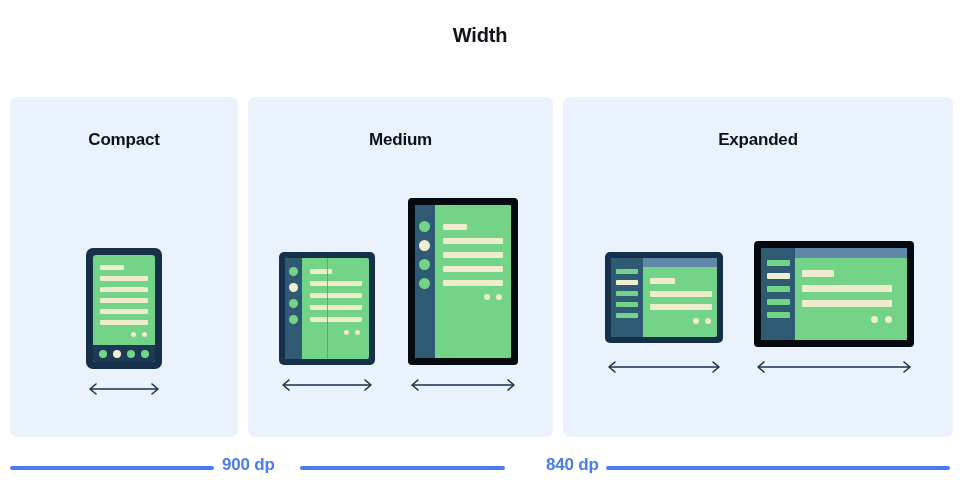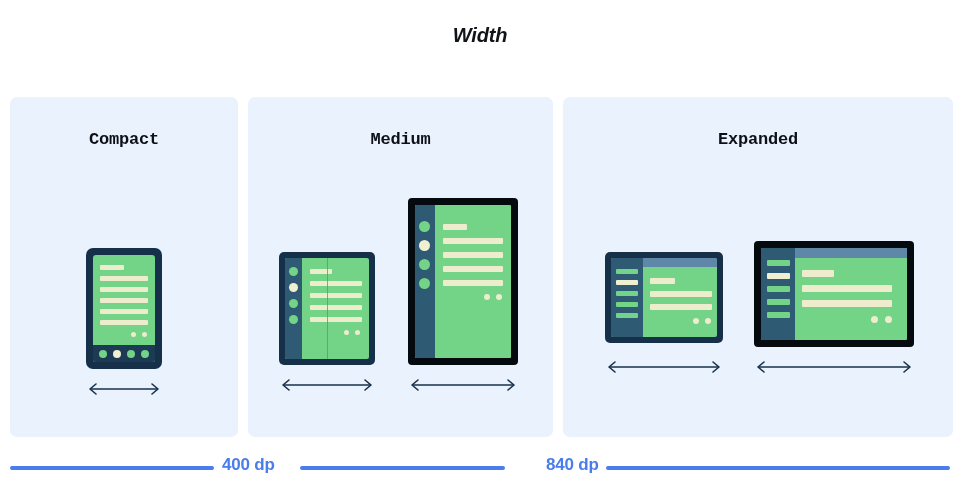--- a/index.html
+++ b/index.html
@@ -14,21 +14,20 @@
     font-family: "Liberation Sans", sans-serif;
     overflow: hidden;
   }
 
   
   #header {
     position: absolute;
     left: 0; top: 0;
     width: 960px;
     text-align: center;
-    font-style: italic;
   }
   #title {
     margin: 0;
     padding-top: 24px;
     font-size: 20px;
     font-weight: 700;
     color: #101418;
     letter-spacing: -0.2px;
   }
   #subtitle {
@@ -39,21 +38,20 @@
     color: #9aa0a6;
     letter-spacing: -0.1px;
   }
 
   
   #panels {
     position: absolute;
     left: 0; top: 97px;
     width: 960px;
     height: 304px;
-    font-family: Liberation Mono, monospace;
   }
   .panel {
     position: absolute;
     top: 0;
     height: 340px;
     background: #eaf2fd;
     border-radius: 7px;
   }
   #panel-compact  { left: 10px;  width: 228px; }
   #panel-medium   { left: 248px; width: 305px; }
@@ -311,17 +309,17 @@
         <line x1="4" y1="8" x2="106" y2="8" stroke="#17304a" stroke-width="1.6"></line>
         <polyline points="10,3 4,8 10,13" fill="none" stroke="#17304a" stroke-width="1.6" stroke-linecap="round" stroke-linejoin="round"></polyline>
         <polyline points="100,3 106,8 100,13" fill="none" stroke="#17304a" stroke-width="1.6" stroke-linecap="round" stroke-linejoin="round"></polyline>
       </svg>
     </div>
   </div>
 </div>
 
 <div id="measures">
   <div class="mline" style="left:10px; width:204px;"></div>
-  <div class="mlabel" style="left:222px;">400 dp</div>
+  <div class="mlabel" style="left:222px;">900 dp</div>
   <div class="mline" style="left:300px; width:205px;"></div>
   <div class="mlabel" style="left:530px;margin-left:16px;">840 dp</div>
   <div class="mline" style="left:606px; width:344px;"></div>
 </div>
 
 </body></html>

